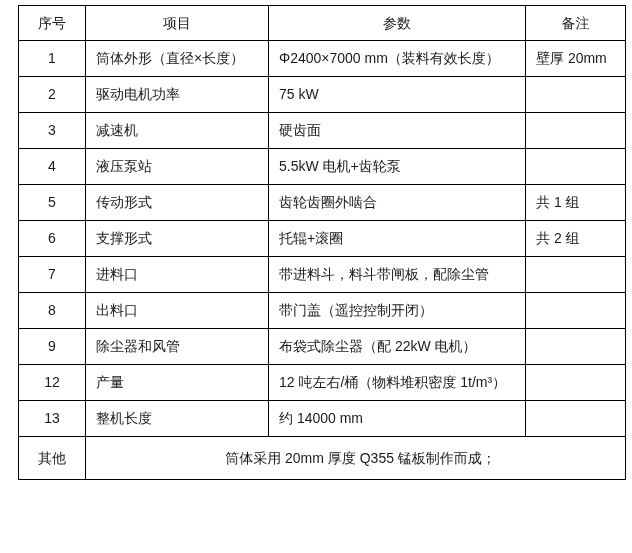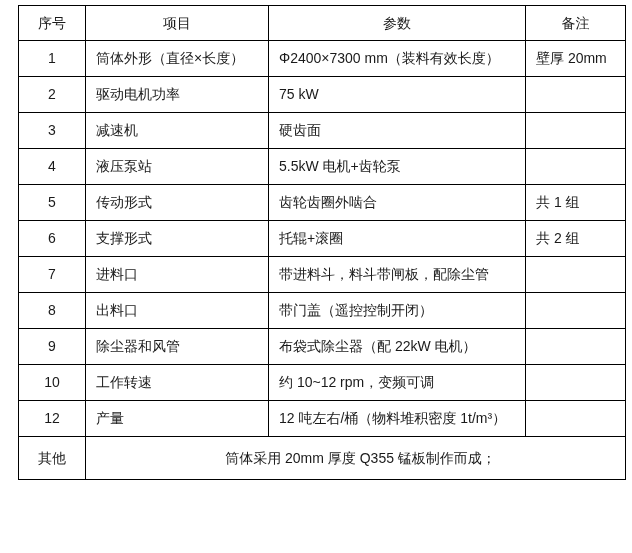--- a/index.html
+++ b/index.html
@@ -55,21 +55,21 @@
     <tbody>
         <tr class="hdr">
       <th class="h">序号</th>
       <th class="h">项目</th>
       <th class="h">参数</th>
       <th class="h">备注</th>
     </tr>
     <tr class="row">
       <td class="no">1</td>
       <td class="item">筒体外形（直径×长度）</td>
-      <td class="param">Φ2400×7300 mm（装料有效长度）</td>
+      <td class="param">Φ2400×7000 mm（装料有效长度）</td>
       <td class="note">壁厚 20mm</td>
     </tr>
     <tr class="row">
       <td class="no">2</td>
       <td class="item">驱动电机功率</td>
       <td class="param">75 kW</td>
       <td class="note"></td>
     </tr>
     <tr class="row">
       <td class="no">3</td>
@@ -107,29 +107,29 @@
       <td class="param">带门盖（遥控控制开闭）</td>
       <td class="note"></td>
     </tr>
     <tr class="row">
       <td class="no">9</td>
       <td class="item">除尘器和风管</td>
       <td class="param">布袋式除尘器（配 22kW 电机）</td>
       <td class="note"></td>
     </tr>
     <tr class="row">
-      <td class="no">10</td>
-      <td class="item">工作转速</td>
-      <td class="param">约 10~12 rpm，变频可调</td>
+      <td class="no">12</td>
+      <td class="item">产量</td>
+      <td class="param">12 吨左右/桶（物料堆积密度 1t/m³）</td>
       <td class="note"></td>
     </tr>
     <tr class="row">
-      <td class="no">12</td>
-      <td class="item">产量</td>
-      <td class="param">12 吨左右/桶（物料堆积密度 1t/m³）</td>
+      <td class="no">13</td>
+      <td class="item">整机长度</td>
+      <td class="param">约 14000 mm</td>
       <td class="note"></td>
     </tr>
     <tr class="foot">
       <td class="foot-label">其他</td>
       <td class="foot-text" colspan="3">筒体采用 20mm 厚度 Q355 锰板制作而成；</td>
     </tr>
   </tbody>
     </table>
 </div>
 

